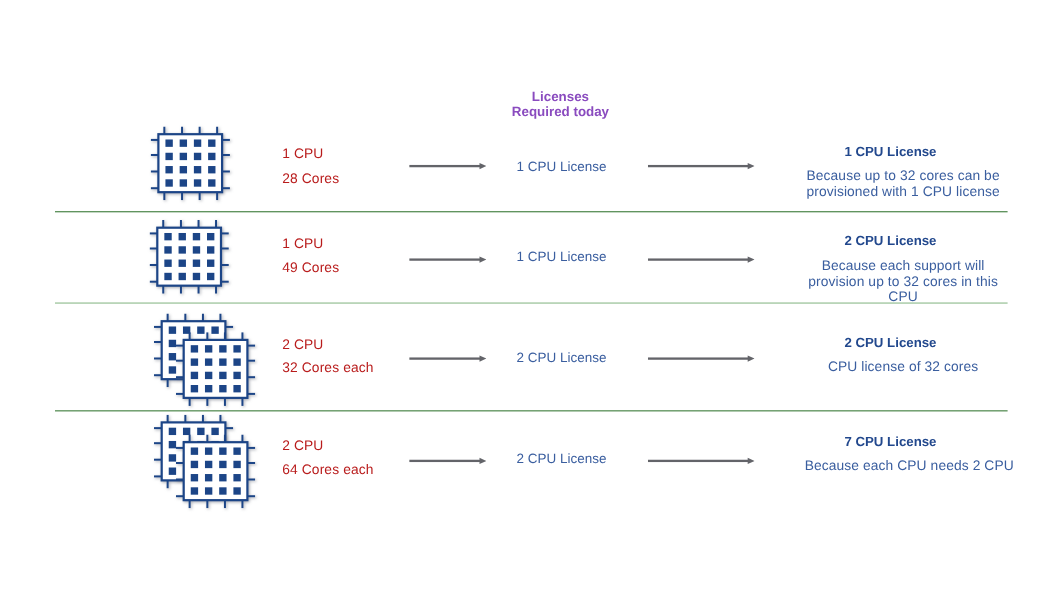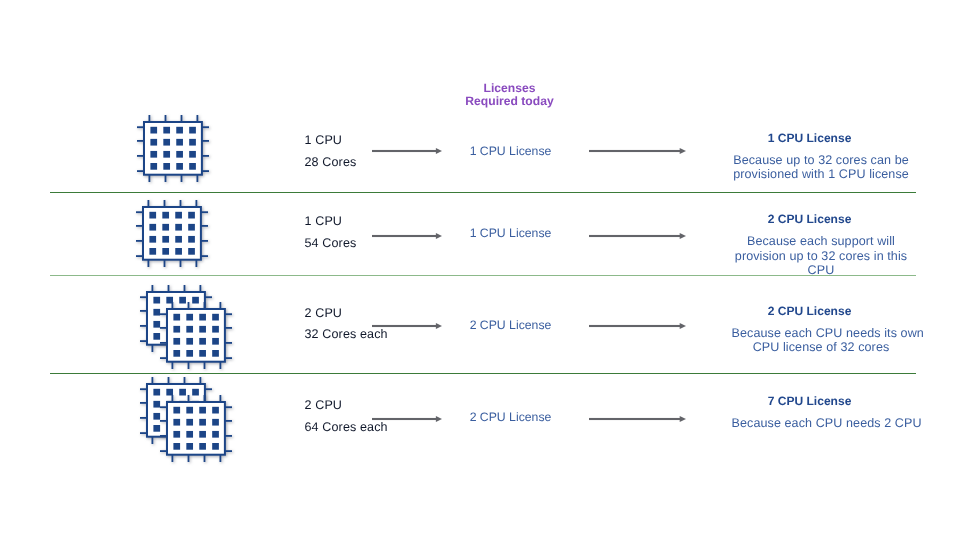--- a/index.html
+++ b/index.html
@@ -19,22 +19,22 @@
   .divider-1{top:191.9px;}
   .divider-2{top:275.0px;}
   .divider-3{top:373.0px;}
 
   
   .chipwrap{position:absolute;}
   .chipwrap span{position:absolute;}
   .chipwrap svg{display:block;position:absolute;top:0;left:0;
                 filter:drop-shadow(1.8px 1.8px 1.5px rgba(82,88,104,0.5));}
 
-  .spec{position:absolute;left:256.5px;color:#0f172a;font-size:12.55px;
-        line-height:21.6px;white-space:nowrap;letter-spacing:0.12px;margin-left:48px;}
+  .spec{position:absolute;left:256.5px;color:#b91c1c;font-size:12.55px;
+        line-height:21.6px;white-space:nowrap;letter-spacing:0.12px;}
 
   .arrow{position:absolute;}
   .arrow-today{left:372px;}
   .arrow-after{left:589.1px;}
 
   .mid{position:absolute;left:435px;width:151px;color:#3a5e9f;font-size:12.25px;
        text-align:center;white-space:nowrap;}
 
   .rtitle{position:absolute;left:709px;width:201px;color:#22488d;font-size:12.05px;
           font-weight:bold;text-align:center;white-space:nowrap;}
@@ -151,21 +151,21 @@
           <rect x="52.19" y="35.94" width="6.7" height="6.7" fill="#1c4587"></rect>
           <rect x="13.40" y="48.01" width="6.7" height="6.7" fill="#1c4587"></rect>
           <rect x="26.33" y="48.01" width="6.7" height="6.7" fill="#1c4587"></rect>
           <rect x="39.26" y="48.01" width="6.7" height="6.7" fill="#1c4587"></rect>
           <rect x="52.19" y="48.01" width="6.7" height="6.7" fill="#1c4587"></rect>
         </svg>
       </span>
     </div>
     <div class="spec" style="top: 211.3px;">
       <div>1 CPU</div>
-      <div>54 Cores</div>
+      <div>49 Cores</div>
     </div>
     <div class="arrow arrow-today" style="top: 228.3px;"><svg width="70.2" height="10" viewBox="0 0 70.2 10">
         <rect x="0" y="3.95" width="65.5" height="2.1" fill="#636469"></rect>
         <path d="M 63.900000000000006 2.1 L 70.2 5 L 63.900000000000006 7.9 Z" fill="#636469"></path>
       </svg></div>
     <div class="arrow arrow-after" style="top: 228.3px;"><svg width="97" height="10" viewBox="0 0 97 10">
         <rect x="0" y="3.95" width="92.3" height="2.1" fill="#636469"></rect>
         <path d="M 90.7 2.1 L 97 5 L 90.7 7.9 Z" fill="#636469"></path>
       </svg></div>
     <div class="mid" style="top: 226.3px;">1 CPU License</div>
@@ -260,21 +260,20 @@
         <rect x="0" y="3.95" width="65.5" height="2.1" fill="#636469"></rect>
         <path d="M 63.900000000000006 2.1 L 70.2 5 L 63.900000000000006 7.9 Z" fill="#636469"></path>
       </svg></div>
     <div class="arrow arrow-after" style="top: 318.1px;"><svg width="97" height="10" viewBox="0 0 97 10">
         <rect x="0" y="3.95" width="92.3" height="2.1" fill="#636469"></rect>
         <path d="M 90.7 2.1 L 97 5 L 90.7 7.9 Z" fill="#636469"></path>
       </svg></div>
     <div class="mid" style="top: 317.6px;">2 CPU License</div>
     <div class="rtitle" style="top: 303.8px;">2 CPU License</div>
     <div class="rdesc" style="top: 326.9px; line-height: 13.7px;">
-      <div>Because each CPU needs its own</div>
       <div>CPU license of 32 cores</div>
     </div>
 
     <div class="chipwrap" style="left: 139.9px; top: 377.4px; width: 92.1px; height: 84.4px;">
       <span style="left: 0px; top: 0px;">
         <svg width="72.1" height="67" viewBox="0 0 72.1 67">
           <rect x="11.5" y="0" width="1.8" height="8" fill="#1c4587"></rect>
           <rect x="11.5" y="58.7" width="1.8" height="8.299999999999997" fill="#1c4587"></rect>
           <rect x="27.6" y="0" width="1.8" height="8" fill="#1c4587"></rect>
           <rect x="27.6" y="58.7" width="1.8" height="8.299999999999997" fill="#1c4587"></rect>

